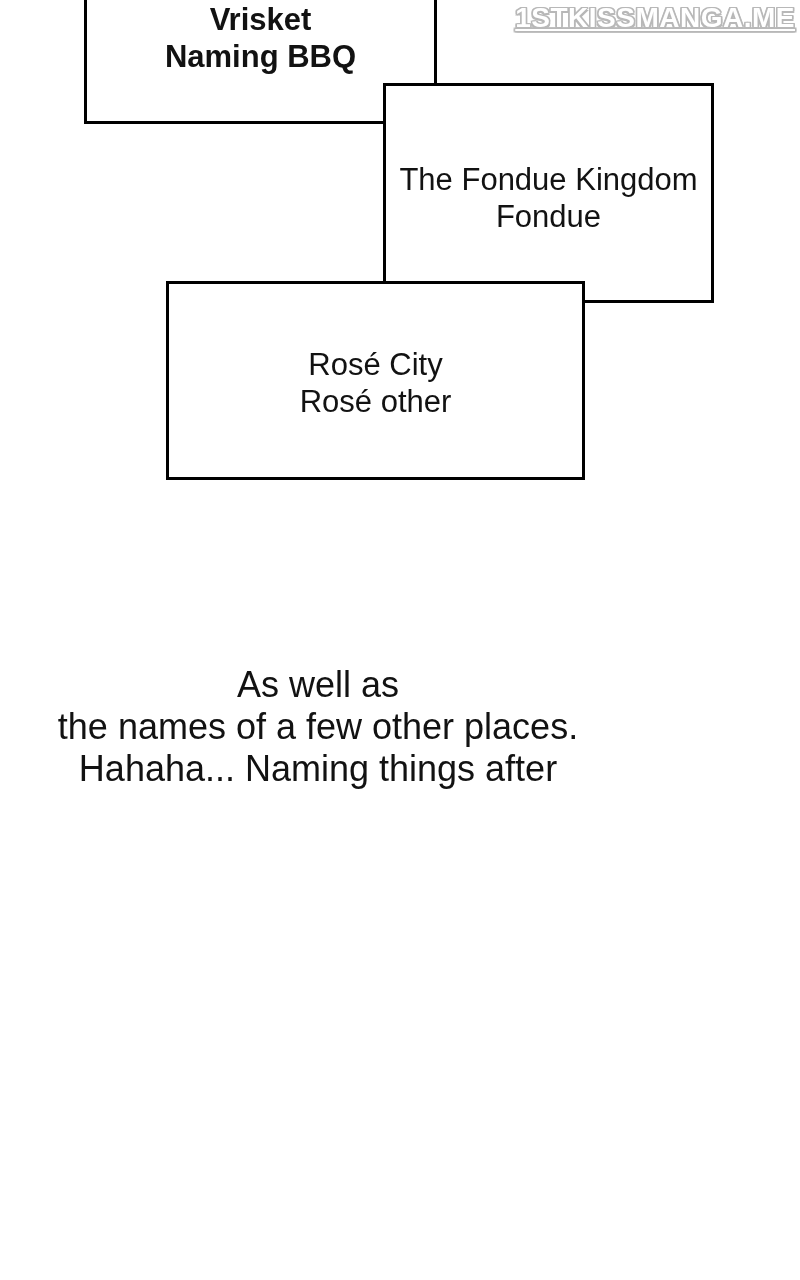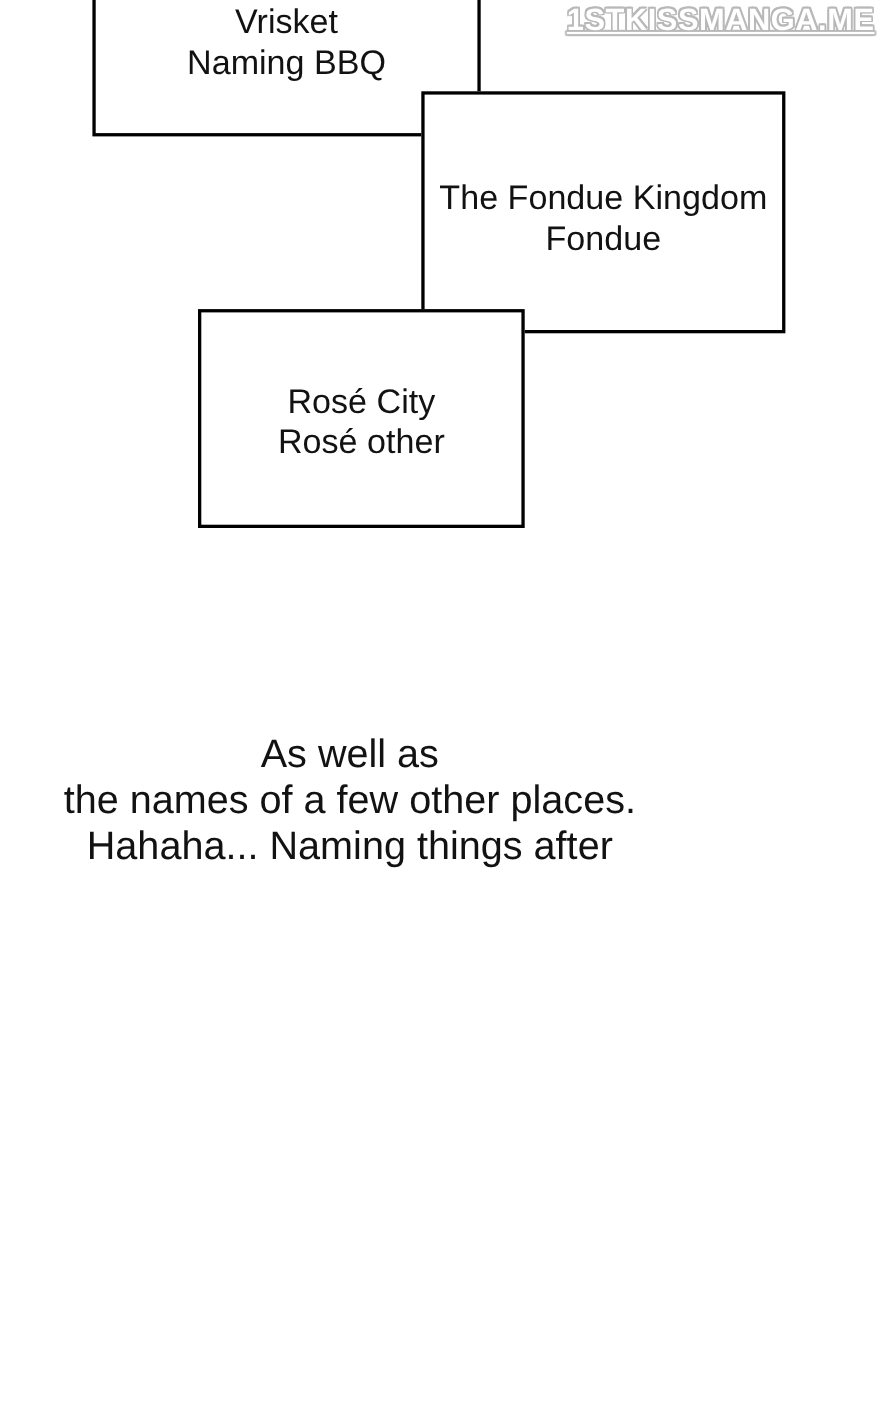--- a/index.html
+++ b/index.html
@@ -46,24 +46,24 @@
     position: absolute;
     left: 0;
     right: 0;
     text-align: center;
     font-size: 31px;
     line-height: 37px;
     color: #121212;
     white-space: nowrap;
   }
   #box-vrisket { left: 84px; top: -62px; width: 353px; height: 186px; }
-  #box-vrisket .label { top: 60px; }
+  #box-vrisket .label { top: 60px; font-weight: bold; }
   #box-fondue { left: 383px; top: 83px; width: 331px; height: 220px; }
   #box-fondue .label { top: 75px; }
-  #box-rose { left: 180px; top: 281px; width: 297px; height: 199px; }
+  #box-rose { left: 166px; top: 281px; width: 419px; height: 199px; }
   #box-rose .label { top: 62px; }
   .caption {
     position: absolute;
     top: 664px;
     left: 0;
     width: 636px;
     text-align: center;
     font-size: 36px;
     line-height: 42px;
     color: #121212;

